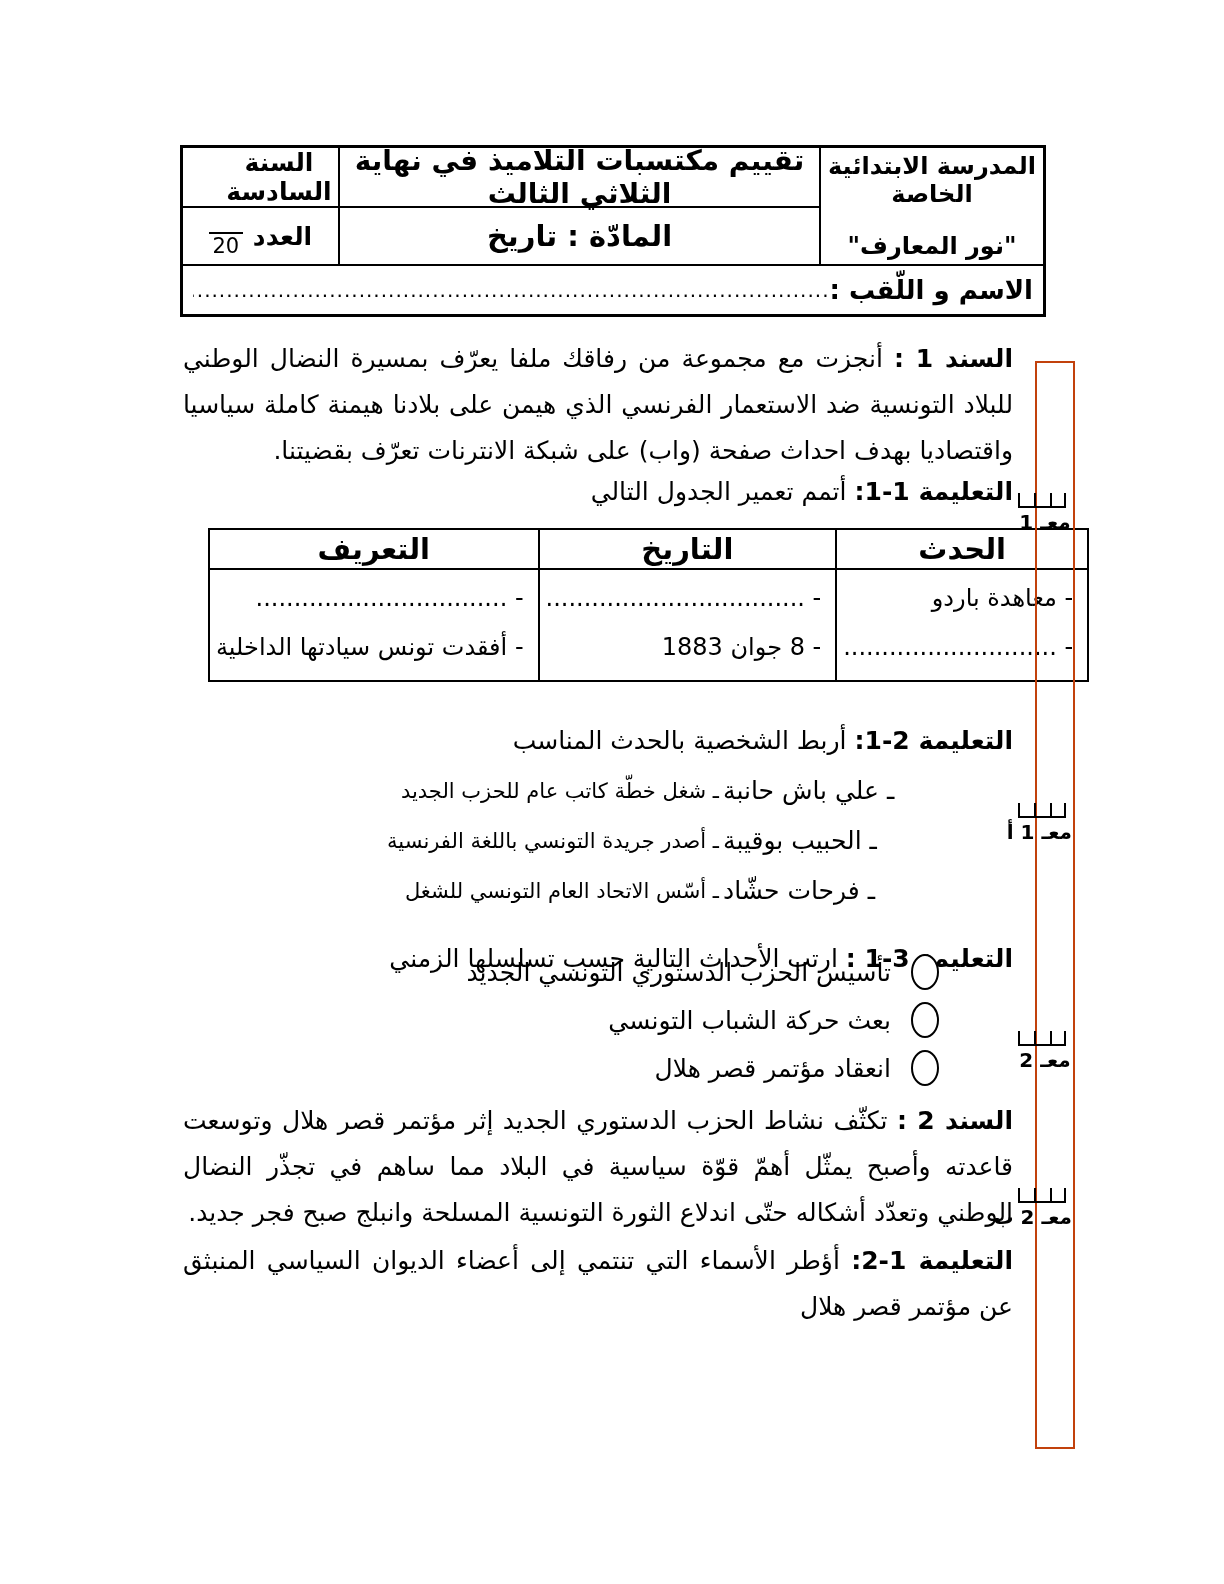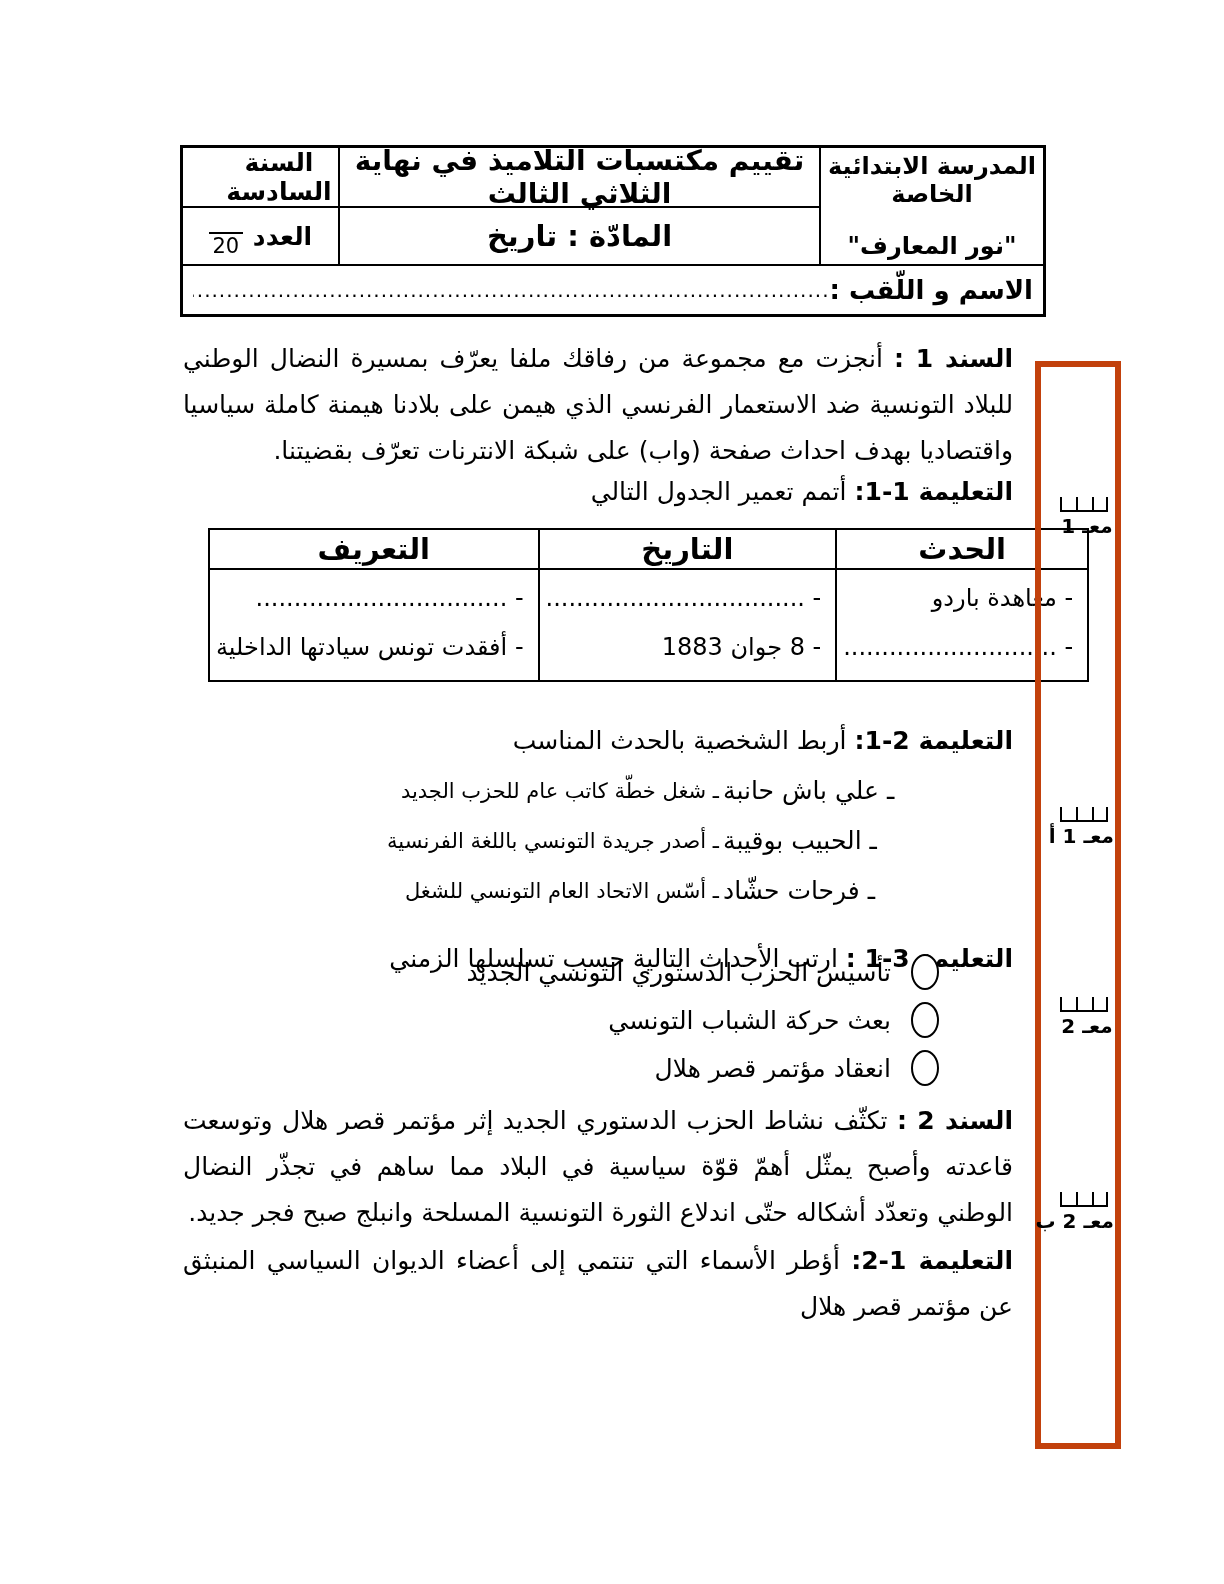--- a/index.html
+++ b/index.html
@@ -61,21 +61,21 @@
   
   .order{left:183px;top:948px;width:830px;}
   .orow{display:flex;direction:rtl;align-items:center;height:48px;padding-right:74px;gap:20px;}
   .circ{width:28px;height:36px;border:2px solid #000;border-radius:50%;flex:0 0 auto;box-sizing:border-box;background:#fff;}
   .otext{font-size:25px;white-space:nowrap;}
 
   
   .names{left:183px;top:1322px;width:830px;text-align:center;font-weight:bold;font-size:26px;line-height:54px;}
 
   
-  .mcol{left:1035px;top:361px;width:86px;height:1088px;border:6px solid #c2410c;box-sizing:border-box;}
+  .mcol{left:1035px;top:361px;width:40px;height:1088px;border:2px solid #c2410c;box-sizing:border-box;}
   .mark{position:absolute;right:1px;width:54px;}
   .ticks{display:flex;direction:ltr;height:15px;}
   .ticks span{width:16px;height:15px;border-left:2px solid #000;border-bottom:2px solid #000;box-sizing:border-box;}
   .ticks span:last-child{border-right:2px solid #000;}
   .mlabel{font-weight:bold;font-size:20px;text-align:center;margin-top:2px;white-space:nowrap;direction:rtl;}
 </style>
 </head>
 <body>
 
 <div class="page">
@@ -190,21 +190,21 @@
       <div class="mlabel">معـ 1</div>
     </div>
     <div class="mark" style="top:440px;">
       <div class="ticks">
           <span></span>
           <span></span>
           <span></span>
         </div>
       <div class="mlabel">معـ 1 أ</div>
     </div>
-    <div class="mark" style="top:630px;">
+    <div class="mark" style="top:668px;">
       <div class="ticks">
           <span></span>
           <span></span>
           <span></span>
         </div>
       <div class="mlabel">معـ 2</div>
     </div>
     <div class="mark" style="top:825px;">
       <div class="ticks">
           <span></span>

